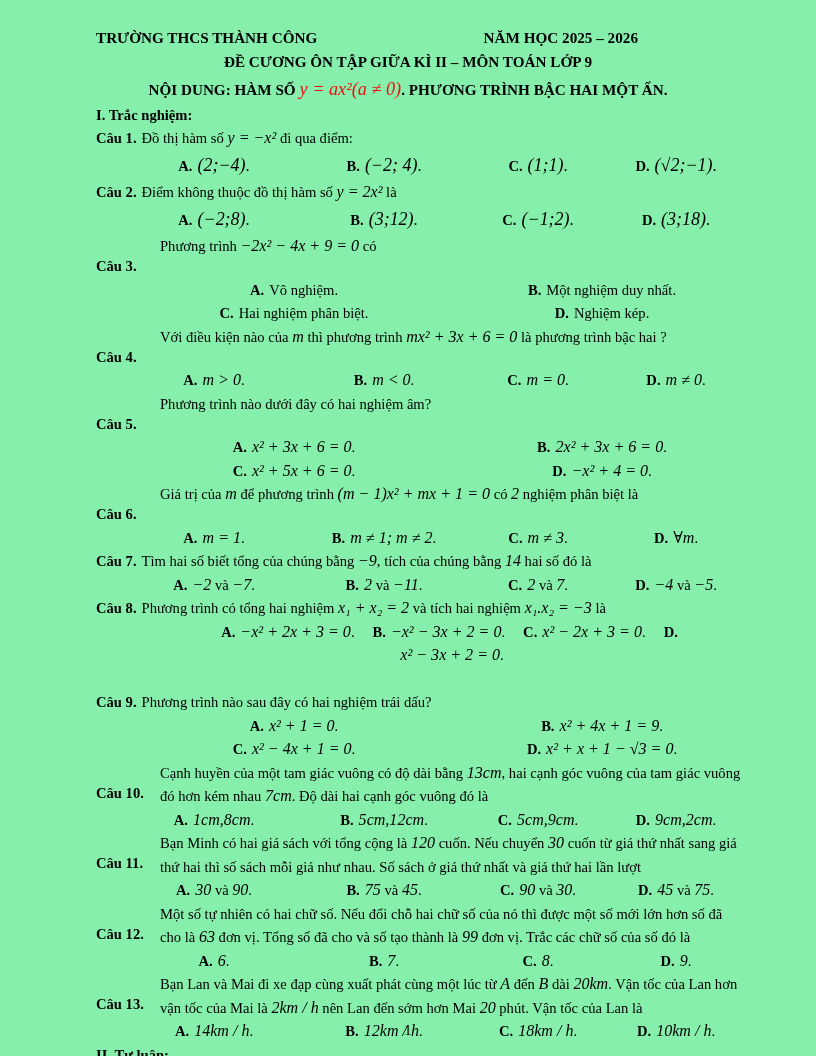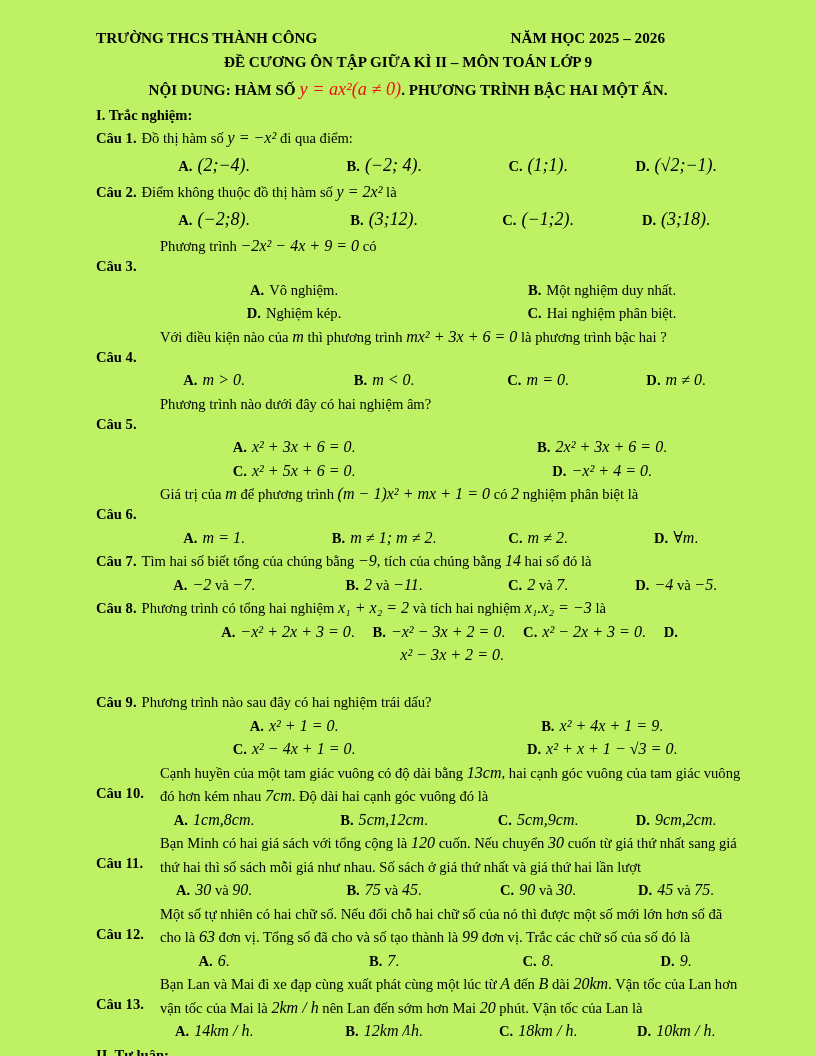--- a/index.html
+++ b/index.html
@@ -1,29 +1,29 @@
 <!DOCTYPE html>
 <html><head>
 <meta charset="utf-8">
 <style>
   html, body { margin: 0; padding: 0; background: #ffffff; }
   .page {
     width: 816px; height: 1056px;
     box-sizing: border-box;
     padding: 26px 72px 0 96px;
-    background: #bef264;
+    background: #86efac;
     color: #000000;
     font-family: "Liberation Serif", "DejaVu Serif", serif;
     font-size: 14.6px;
     line-height: 23.5px;
     position: relative;
     overflow: hidden;
   }
   .hdr-row { display: flex; justify-content: space-between; font-weight: bold; font-size: 15.2px; }
-  .hdr-year { margin-right: 79px; }
+  .hdr-year { margin-right: 106px; }
   .center-shift { text-align: center; margin-left: -24px; font-weight: bold; font-size: 15.2px; }
   .hdr-subtitle { margin-top: 5px; margin-bottom: 2px; }
   .hdr-subtitle .math { font-size: 1.2em; font-weight: 400; text-align: center; }
   .section-label { font-weight: bold; }
   .math { font-style: italic; font-size: 1.1em; line-height: 1; }
   .q-text { margin: 0; }
   .q-text.hang { display: flex; }
   .q-text.hang .q-label { flex: 0 0 64px; margin-right: 0; }
   .q-label { font-weight: bold; margin-right: 5px; margin-top: 20px; }
   .q-body { flex: 1 1 auto; }
@@ -73,22 +73,22 @@
         </div>
       </div>
       <div class="question">
         <p class="q-text hang">
           <span class="q-label">Câu 3.</span>
           <span class="q-body"><span>Phương trình </span><span class="math">−2x² − 4x + 9 = 0</span><span> có</span></span>
         </p>
         <div class="opts cols2">
           <span class="opt"><span class="opt-label">A.</span><span class="opt-val"><span>Vô nghiệm.</span></span></span>
           <span class="opt"><span class="opt-label">B.</span><span class="opt-val"><span>Một nghiệm duy nhất.</span></span></span>
+          <span class="opt"><span class="opt-label">C.</span><span class="opt-val"><span>Hai nghiệm phân biệt.</span></span></span>
           <span class="opt"><span class="opt-label">D.</span><span class="opt-val"><span>Nghiệm kép.</span></span></span>
-          <span class="opt"><span class="opt-label">C.</span><span class="opt-val"><span>Hai nghiệm phân biệt.</span></span></span>
         </div>
       </div>
       <div class="question">
         <p class="q-text hang">
           <span class="q-label">Câu 4.</span>
           <span class="q-body"><span>Với điều kiện nào của </span><span class="math">m</span><span> thì phương trình </span><span class="math">mx² + 3x + 6 = 0</span><span> là phương trình bậc hai ?</span></span>
         </p>
         <div class="opts cols4">
           <span class="opt"><span class="opt-label">A.</span><span class="opt-val"><span class="math">m &gt; 0</span><span>.</span></span></span>
           <span class="opt"><span class="opt-label">B.</span><span class="opt-val"><span class="math">m &lt; 0</span><span>.</span></span></span>
@@ -109,21 +109,21 @@
         </div>
       </div>
       <div class="question">
         <p class="q-text hang">
           <span class="q-label">Câu 6.</span>
           <span class="q-body"><span>Giá trị của </span><span class="math">m</span><span> để phương trình </span><span class="math">(m − 1)x² + mx + 1 = 0</span><span> có </span><span class="math">2</span><span> nghiệm phân biệt là</span></span>
         </p>
         <div class="opts cols4">
           <span class="opt"><span class="opt-label">A.</span><span class="opt-val"><span class="math">m = 1</span><span>.</span></span></span>
           <span class="opt"><span class="opt-label">B.</span><span class="opt-val"><span class="math">m ≠ 1; m ≠ 2</span><span>.</span></span></span>
-          <span class="opt"><span class="opt-label">C.</span><span class="opt-val"><span class="math">m ≠ 2</span><span>.</span></span></span>
+          <span class="opt"><span class="opt-label">C.</span><span class="opt-val"><span class="math">m ≠ 3</span><span>.</span></span></span>
           <span class="opt"><span class="opt-label">D.</span><span class="opt-val"><span class="math">∀m</span><span>.</span></span></span>
         </div>
       </div>
       <div class="question">
         <p class="q-text"><span class="q-label">Câu 7.</span><span class="q-body"><span>Tìm hai số biết tổng của chúng bằng </span><span class="math">−9</span><span>, tích của chúng bằng </span><span class="math">14</span><span> hai số đó là</span></span></p>
         <div class="opts cols4">
           <span class="opt"><span class="opt-label">A.</span><span class="opt-val"><span class="math">−2</span><span> và </span><span class="math">−7</span><span>.</span></span></span>
           <span class="opt"><span class="opt-label">B.</span><span class="opt-val"><span class="math">2</span><span> và </span><span class="math">−11</span><span>.</span></span></span>
           <span class="opt"><span class="opt-label">C.</span><span class="opt-val"><span class="math">2</span><span> và </span><span class="math">7</span><span>.</span></span></span>
           <span class="opt"><span class="opt-label">D.</span><span class="opt-val"><span class="math">−4</span><span> và </span><span class="math">−5</span><span>.</span></span></span>

